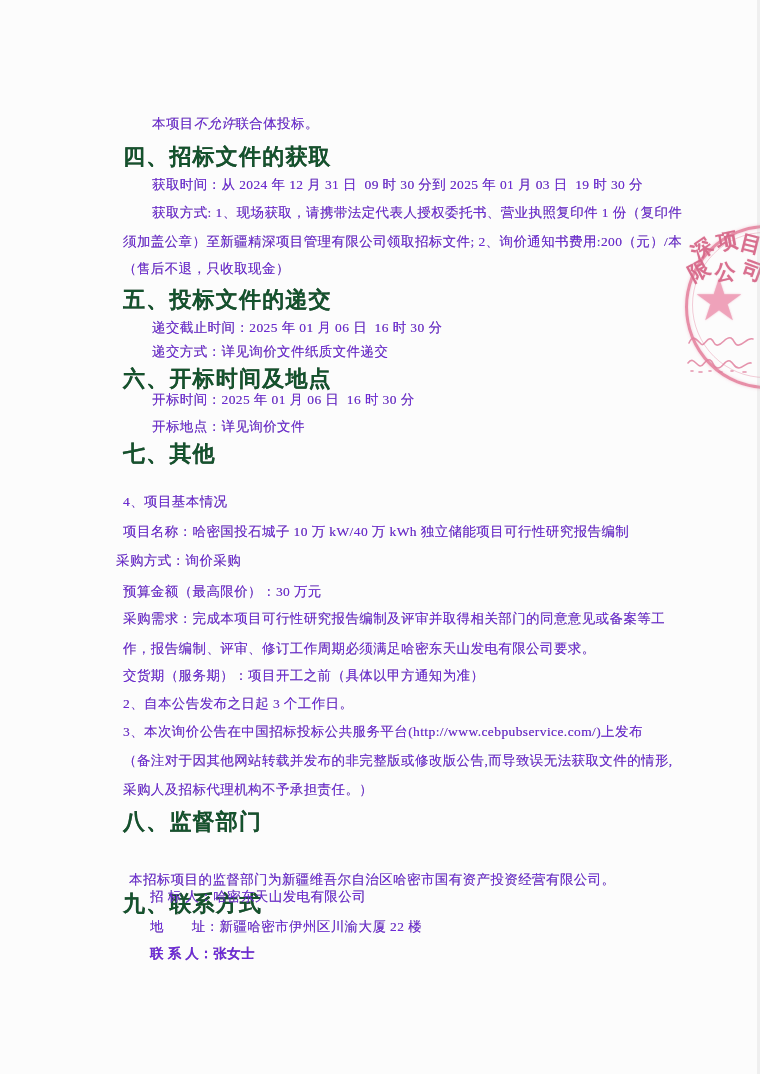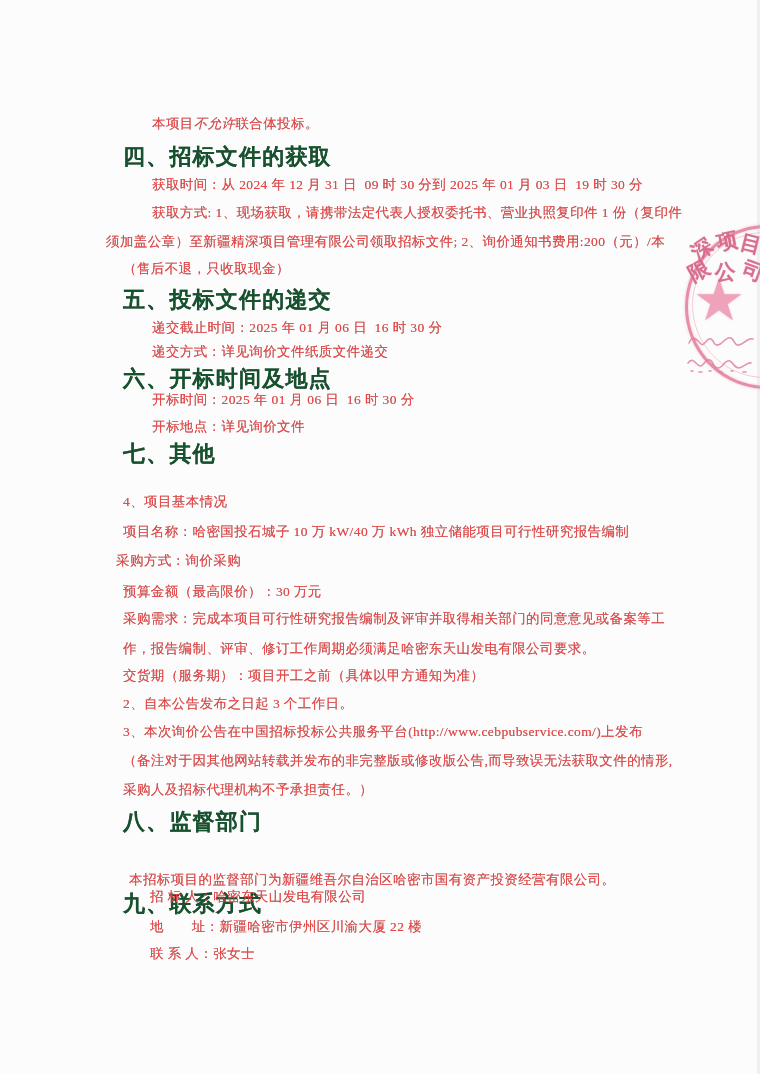--- a/index.html
+++ b/index.html
@@ -6,21 +6,21 @@
   .page{
     position:relative;
     width:760px;height:1074px;
     background:#fcfcfc;
     overflow:hidden;
     font-family:"Liberation Serif","DejaVu Serif",serif;
   }
   .ln{
     position:absolute;
     white-space:pre;
-    color:#ef4444;
+    color:#6d28d9;
     font-size:13.5px;
     letter-spacing:0.4px;
     line-height:1.2;
     text-shadow:0 0 0.5px rgba(70,70,70,0.55);
   }
   .ln.heading{
     color:#14532d;
     font-size:22px;
     font-weight:bold;
     letter-spacing:1.2px;
@@ -63,21 +63,21 @@
 </style>
 </head>
 <body>
 
 <div class="page">
   <div id="doc">
       <div class="ln" style="left: 152px; top: 116px;"><span>本项目</span><span class="it">不允许</span><span>联合体投标。</span></div>
       <div class="ln heading" style="left: 123px; top: 144px;"><span>四、招标文件的获取</span></div>
       <div class="ln" style="left: 152px; top: 177px;"><span>获取时间：从 2024 年 12 月 31 日  09 时 30 分到 2025 年 01 月 03 日  19 时 30 分</span></div>
       <div class="ln" style="left: 152px; top: 205px;"><span>获取方式: 1、现场获取，请携带法定代表人授权委托书、营业执照复印件 1 份（复印件</span></div>
-      <div class="ln" style="left: 106px; top: 234px;"><span>须加盖公章）至新疆精深项目管理有限公司领取招标文件; 2、询价通知书费用:200（元）/本</span></div>
+      <div class="ln" style="left: 123px; top: 234px;"><span>须加盖公章）至新疆精深项目管理有限公司领取招标文件; 2、询价通知书费用:200（元）/本</span></div>
       <div class="ln" style="left: 123px; top: 261px; text-align: center;"><span>（售后不退，只收取现金）</span></div>
       <div class="ln heading" style="left: 123px; top: 287px;"><span>五、投标文件的递交</span></div>
       <div class="ln" style="left: 152px; top: 320px;"><span>递交截止时间：2025 年 01 月 06 日  16 时 30 分</span></div>
       <div class="ln" style="left: 152px; top: 344px;"><span>递交方式：详见询价文件纸质文件递交</span></div>
       <div class="ln heading" style="left: 123px; top: 366px;"><span>六、开标时间及地点</span></div>
       <div class="ln" style="left: 152px; top: 392px;"><span>开标时间：2025 年 01 月 06 日  16 时 30 分</span></div>
       <div class="ln" style="left: 152px; top: 419px;"><span>开标地点：详见询价文件</span></div>
       <div class="ln heading" style="left: 123px; top: 441px;"><span>七、其他</span></div>
       <div class="ln" style="left: 123px; top: 494px;"><span>4、项目基本情况</span></div>
       <div class="ln" style="left: 123px; top: 524px;"><span>项目名称：哈密国投石城子 10 万 kW/40 万 kWh 独立储能项目可行性研究报告编制</span></div>
@@ -88,21 +88,21 @@
       <div class="ln" style="left: 123px; top: 668px;"><span>交货期（服务期）：项目开工之前（具体以甲方通知为准）</span></div>
       <div class="ln" style="left: 123px; top: 696px;"><span>2、自本公告发布之日起 3 个工作日。</span></div>
       <div class="ln" style="left: 123px; top: 724px;"><span>3、本次询价公告在中国招标投标公共服务平台(http://www.cebpubservice.com/)上发布</span></div>
       <div class="ln" style="left: 123px; top: 753px;"><span>（备注对于因其他网站转载并发布的非完整版或修改版公告,而导致误无法获取文件的情形,</span></div>
       <div class="ln" style="left: 123px; top: 782px;"><span>采购人及招标代理机构不予承担责任。）</span></div>
       <div class="ln heading" style="left: 123px; top: 809px;"><span>八、监督部门</span></div>
       <div class="ln" style="left: 129px; top: 836px; margin-top: 36px;"><span>本招标项目的监督部门为新疆维吾尔自治区哈密市国有资产投资经营有限公司。</span></div>
       <div class="ln heading" style="left: 123px; top: 859px; margin-top: 32px;"><span>九、联系方式</span></div>
       <div class="ln" style="left: 150px; top: 889px;"><span>招 标 人：哈密东天山发电有限公司</span></div>
       <div class="ln" style="left: 150px; top: 919px;"><span>地　　址：新疆哈密市伊州区川渝大厦 22 楼</span></div>
-      <div class="ln" style="left: 150px; top: 946px;"><span>联 系 人：张女士</span></div>
+      <div class="ln" style="left: 150px; top: 946px; font-weight: bold;"><span>联 系 人：张女士</span></div>
     </div>
 
   <div class="stamp">
     <div class="ring outer"></div>
     <div class="ring inner"></div>
     <span class="stamp-star">★</span>
     <span id="seal-chars"><span class="stamp-char" style="left: 702px; top: 249px; transform: translate(-50%, -50%) rotate(-35deg);">深</span><span class="stamp-char" style="left: 727px; top: 241px; transform: translate(-50%, -50%) rotate(-10deg);">项</span><span class="stamp-char" style="left: 751px; top: 244px; transform: translate(-50%, -50%) rotate(14deg);">目</span><span class="stamp-char" style="left: 699px; top: 271px; transform: translate(-50%, -50%) rotate(-28deg);">限</span><span class="stamp-char" style="left: 725px; top: 272px; transform: translate(-50%, -50%) rotate(-5deg);">公</span><span class="stamp-char" style="left: 753px; top: 271px; transform: translate(-50%, -50%) rotate(20deg);">司</span></span>
     <svg class="stamp-squiggle" width="74" height="46" viewBox="0 0 74 46">
       <g stroke="rgba(224,128,158,0.85)" stroke-width="1.6" fill="none" stroke-linecap="round">
         <path d="M4,12 c4,-9 8,-3 12,1 c3,3 6,-7 10,-5 c4,2 2,7 7,6 c5,-1 8,-9 13,-7 c4,2 3,8 8,7 c5,-1 9,-8 14,-6"></path>

